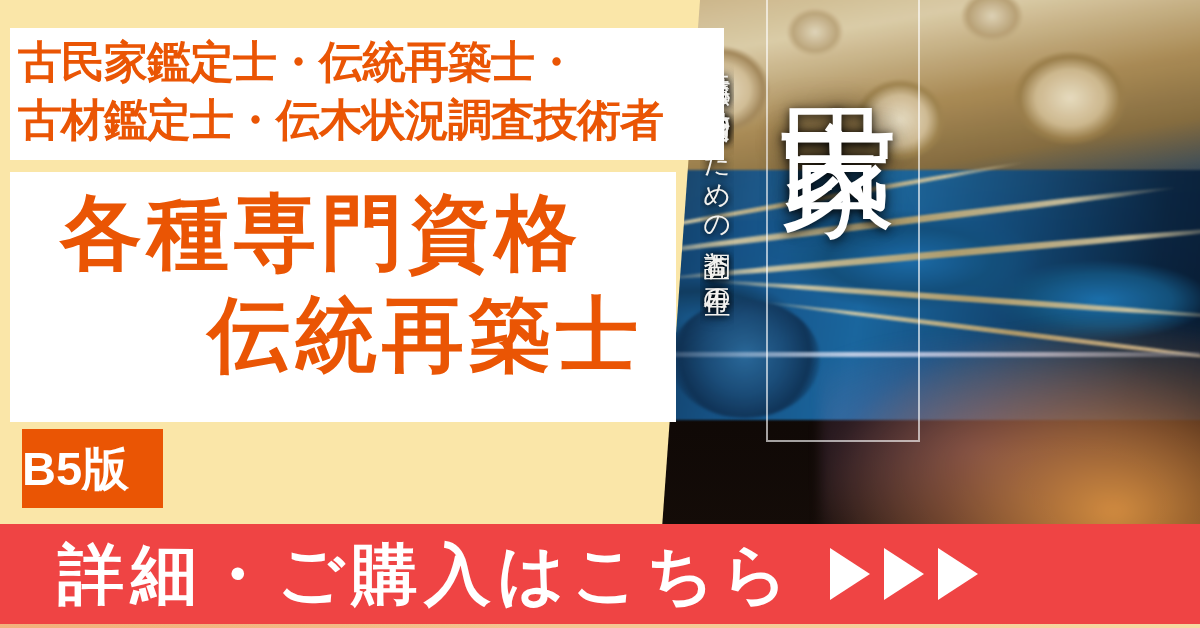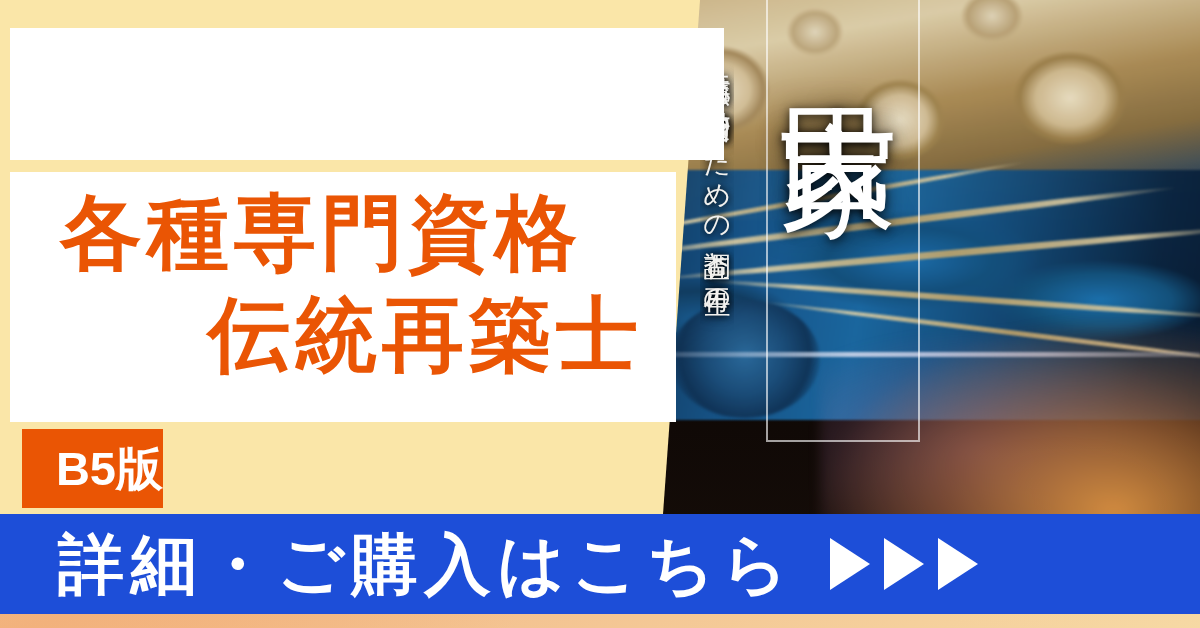--- a/index.html
+++ b/index.html
@@ -146,35 +146,35 @@
     position:absolute;font-weight:700;color:#ea5504;
     white-space:nowrap;line-height:1;margin-left:36px;
   }
   .head-1{left:24px;top:192px;font-size:82px;letter-spacing:5px;}
   .head-2{left:172px;top:294px;font-size:82px;letter-spacing:5px;}
 
   
   .badge{
     position:absolute;left:22px;top:429px;width:141px;height:79px;
     background:#ea5504;
-    display:flex;align-items:center;justify-content:flex-end;
+    display:flex;align-items:center;justify-content:flex-start;
   }
   .badge span{
     color:#fff;font-size:47px;font-weight:700;line-height:1;letter-spacing:0;
   }
   .price{
     position:absolute;left:178px;top:437px;
     font-size:59px;font-weight:400;color:#ea5504;
     white-space:nowrap;letter-spacing:-1px;line-height:1.1;
   }
 
   
   .cta{
-    position:absolute;left:0;bottom:14px;width:1200px;height:100px;
-    background:#1d4ed8;
+    position:absolute;left:0;bottom:4px;width:1200px;height:100px;
+    background:#ef4444;
     display:flex;align-items:center;
   }
   .cta-text{
     margin-left:58px;
     color:#fff;font-size:66px;font-weight:700;
     letter-spacing:7px;white-space:nowrap;line-height:1;
   }
   .cta-arrows{
     display:flex;align-items:center;gap:14px;margin-left:34px;
   }
@@ -207,20 +207,24 @@
 
   <div class="book-frame"></div>
   <div class="book-sub">伝統構法、古民家活用のための調査と再生の</div>
   <div class="book-title">古民家</div>
 
   <div class="cream-panel"></div>
 
   <div class="wbox wbox-1"></div>
   <div class="wbox wbox-2"></div>
 
+  <div class="line-sub">
+    <span>古民家鑑定士・伝統再築士・</span>
+    <span>古材鑑定士・伝木状況調査技術者</span>
+  </div>
 
   <div class="head-1">各種専門資格</div>
   <div class="head-2">伝統再築士</div>
 
   <div class="badge">
     <span>B5版</span>
   </div>
 
   <div class="cta">
     <div class="cta-text">詳細・ご購入はこちら</div>

